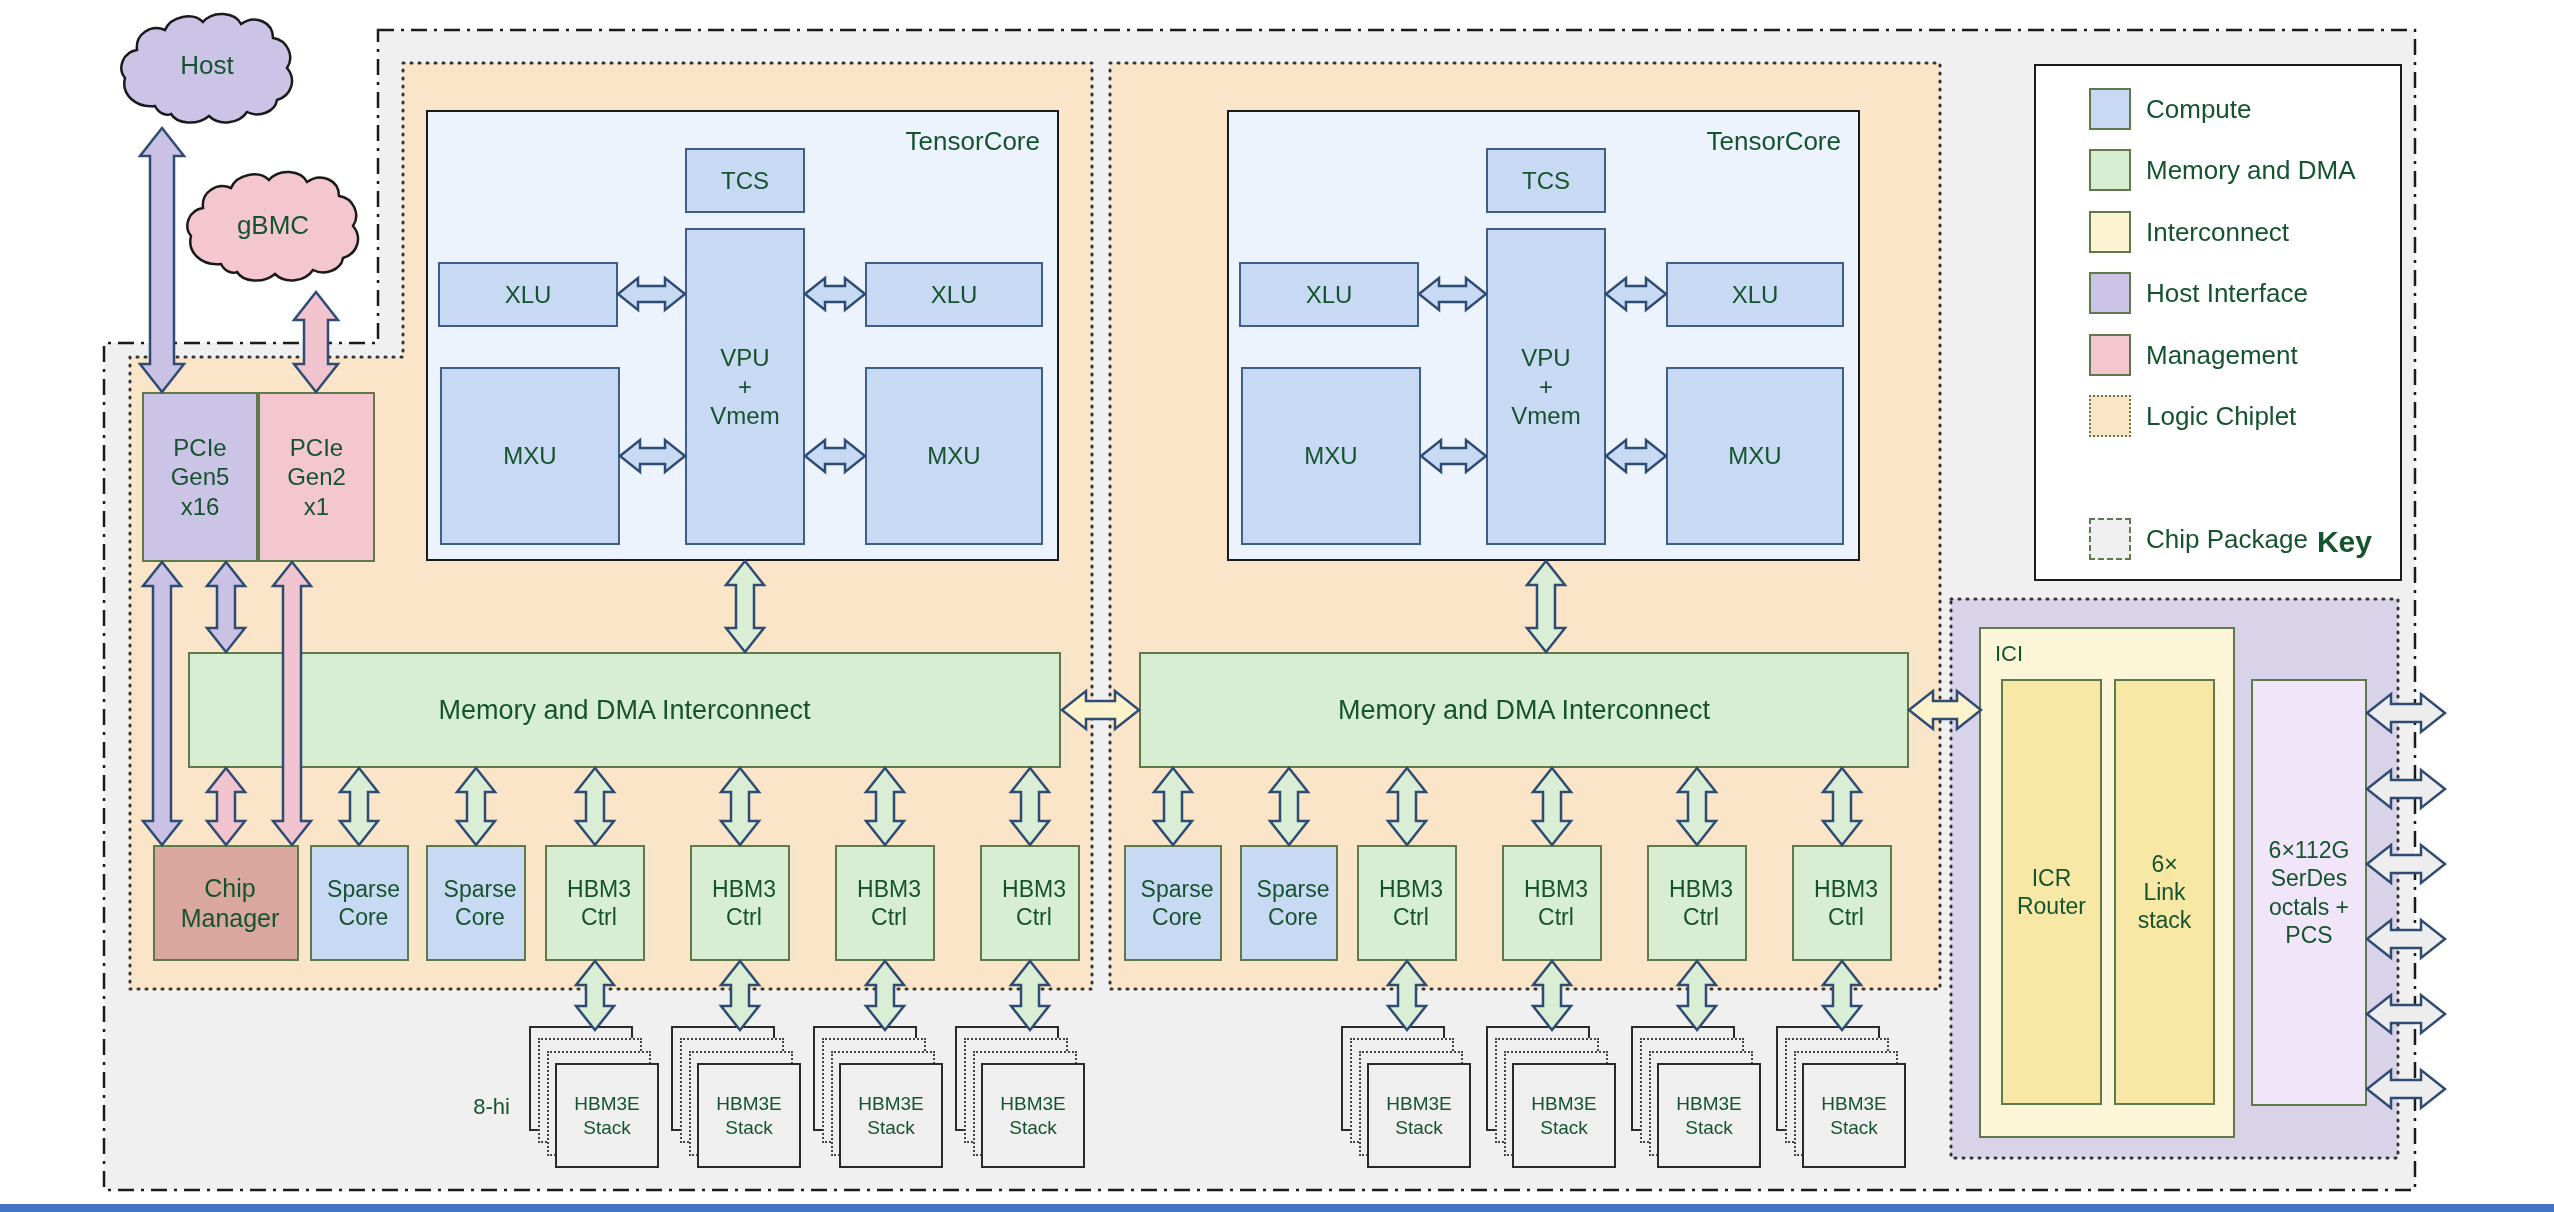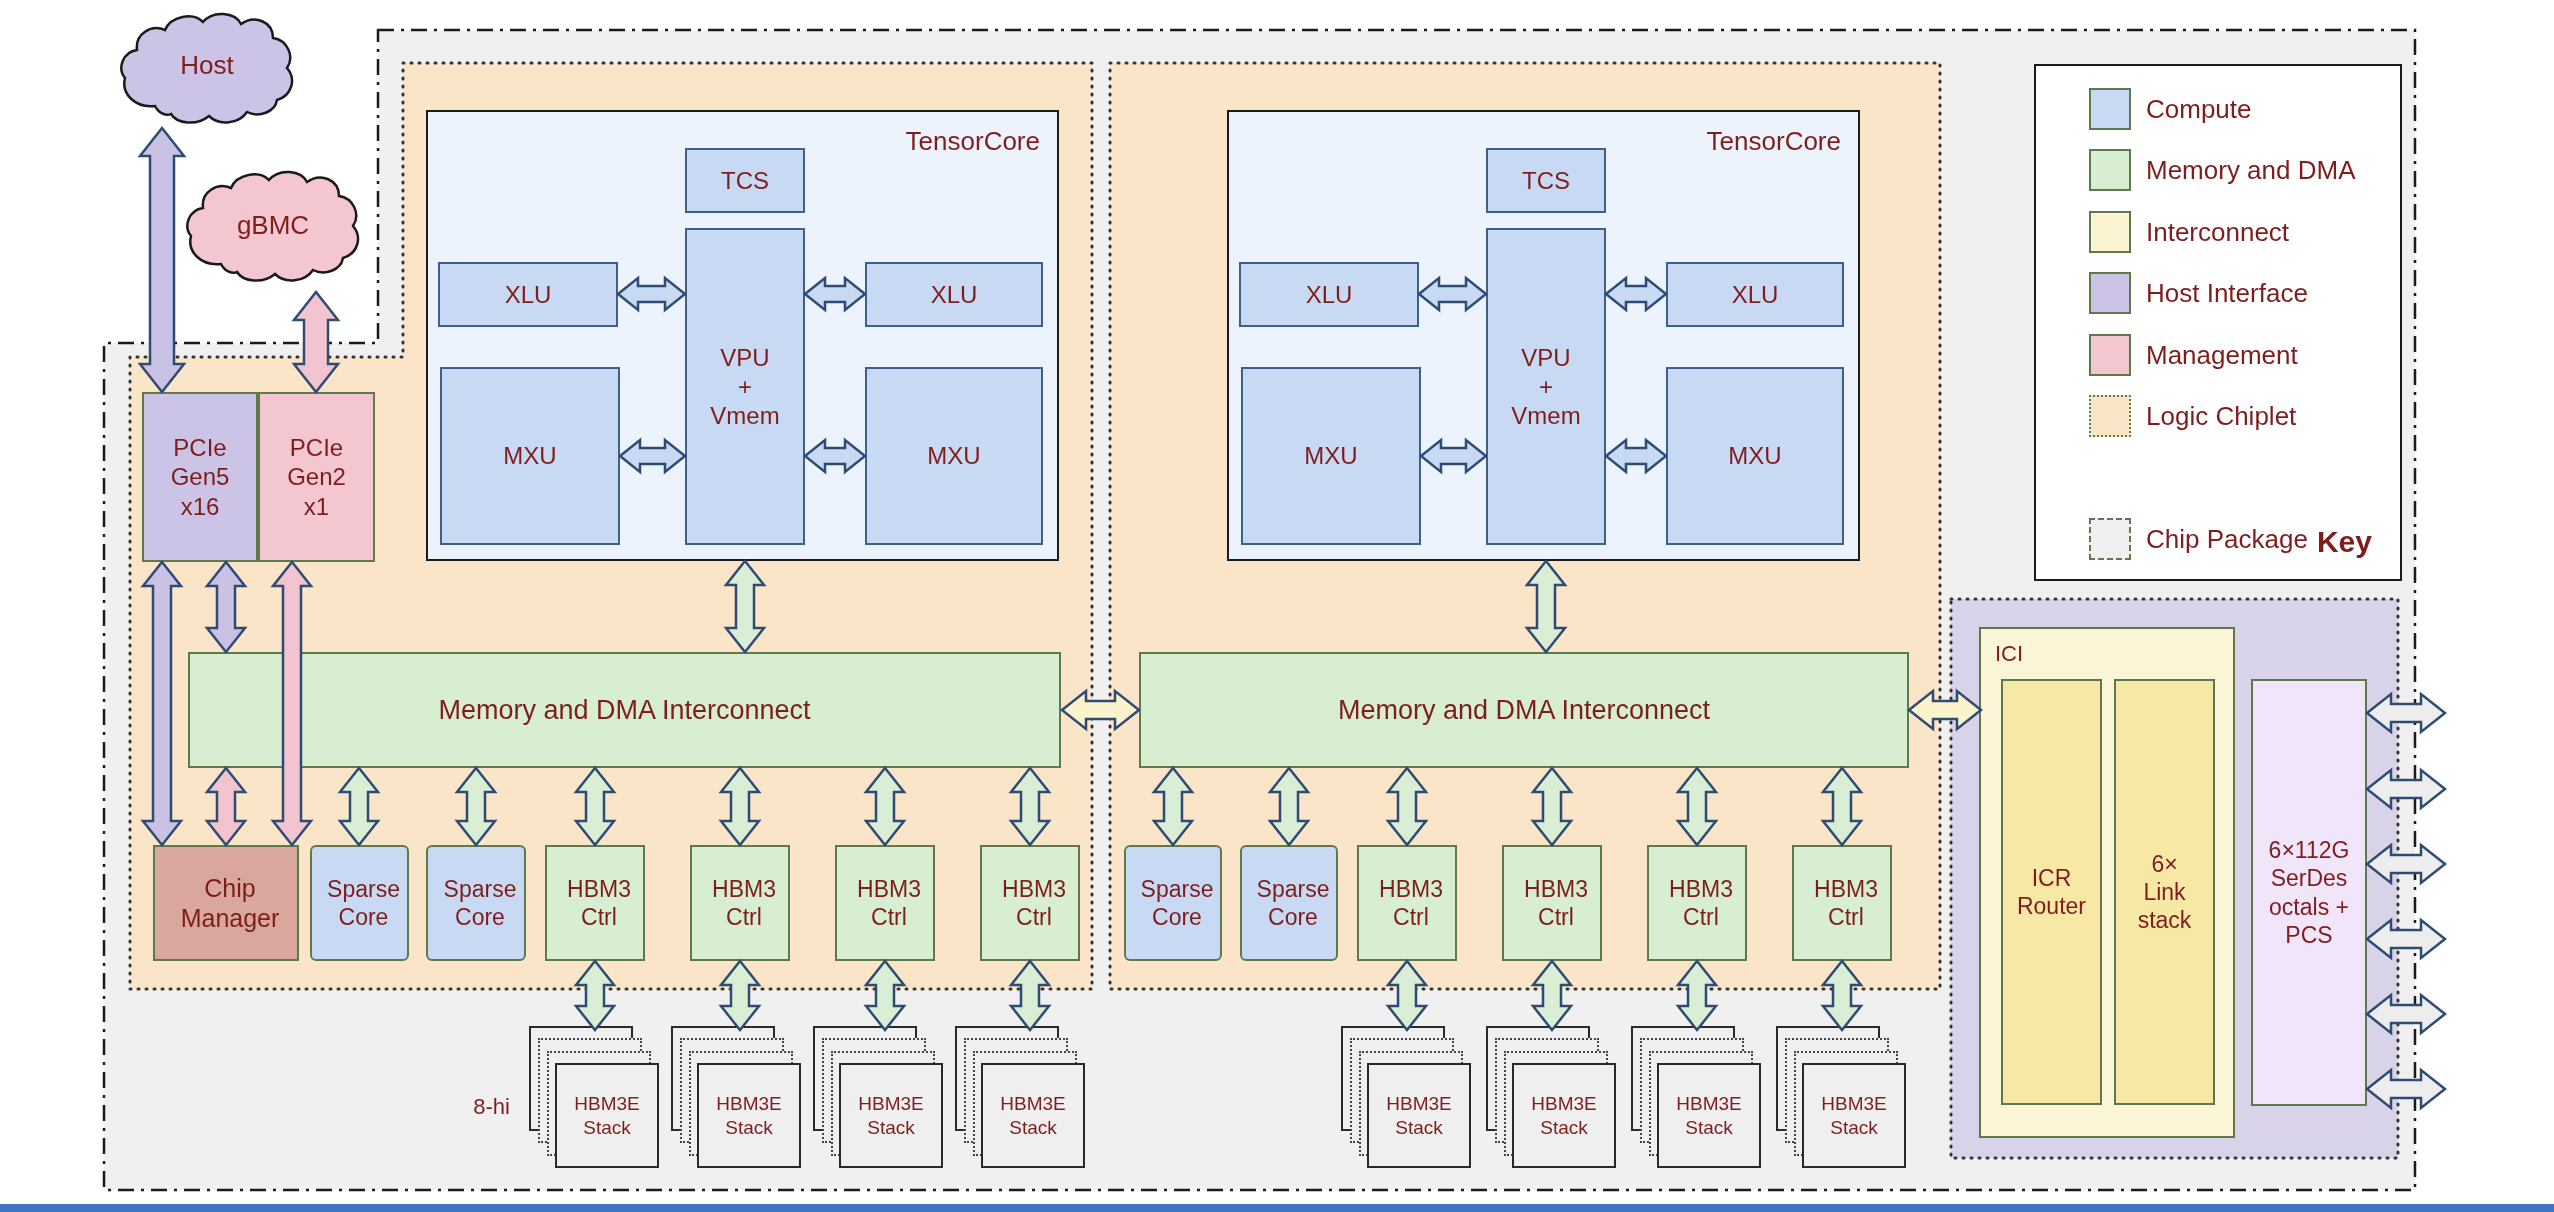--- a/index.html
+++ b/index.html
@@ -1,38 +1,38 @@
 <!DOCTYPE html>
 <html><head>
 <meta charset="utf-8">
 <style>
   html,body{margin:0;padding:0;background:#ffffff;}
   .stage{
     position:relative;width:2554px;height:1212px;overflow:hidden;
     font-family:"Liberation Sans","DejaVu Sans",sans-serif;
-    color:#7f1d1d;
+    color:#14532d;
   }
   svg.layer{position:absolute;left:0;top:0;width:2554px;height:1212px;}
   #arrow-layer{pointer-events:none;z-index:30;}
   #base-layer{z-index:0;}
   .box{
     position:absolute;box-sizing:border-box;
     display:flex;align-items:center;justify-content:center;text-align:center;
     z-index:10;
   }
   .lbl{white-space:pre-line;line-height:1.22;}
   .olive{border:2px solid #5f7a4a;}
   .bluebrd{border:2px solid #3f5e8c;}
   .tc{background:#edf3fc;border:2.5px solid #1a1a1a;z-index:5;}
   .tc-label{position:absolute;font-size:26px;text-align:right;z-index:6;}
   .compute{background:#c8d9f3;font-size:24px;}
   .bar{background:#d7eed2;font-size:27px;}
   .rowbox{font-size:23px;padding-left:8px;}
   .mem{background:#d7eed2;}
-  .sparse{background:#c8d9f3;border-radius:6px;}
+  .sparse{background:#c8d9f3;}
   .chipmgr{background:#d9a79e;}
   .pcie{font-size:24px;}
   .pcie5{background:#ccc4e6;}
   .pcie2{background:#f3c6d0;}
   .cloud-lbl{position:absolute;font-size:26px;display:flex;align-items:center;justify-content:center;text-align:center;z-index:10;}
   .stack{position:absolute;z-index:12;}
   .stack .layer1,.stack .layer2,.stack .layer3,.stack .front{
     position:absolute;width:104px;height:105px;box-sizing:border-box;background:#efefef;
   }
   .stack .layer1{left:-26px;top:-37px;border:2.5px solid #2a2a2a;}

